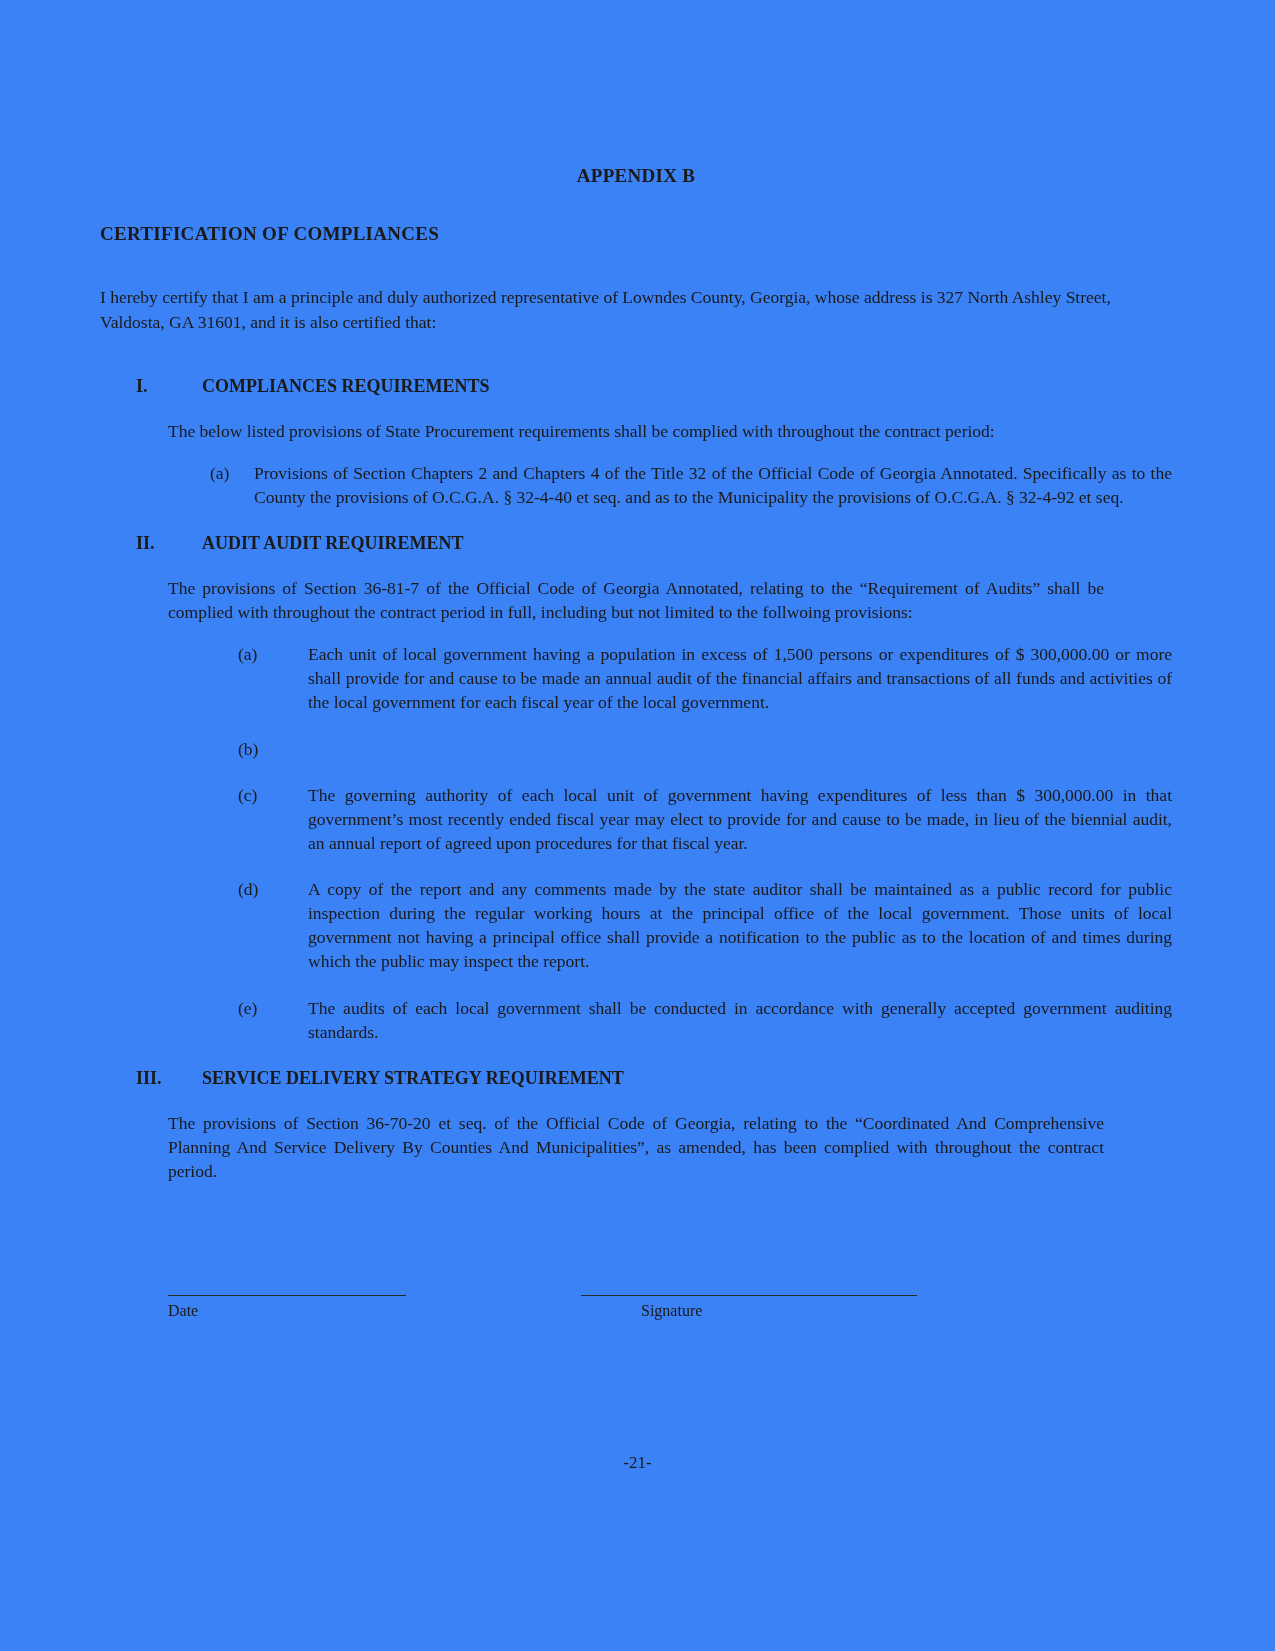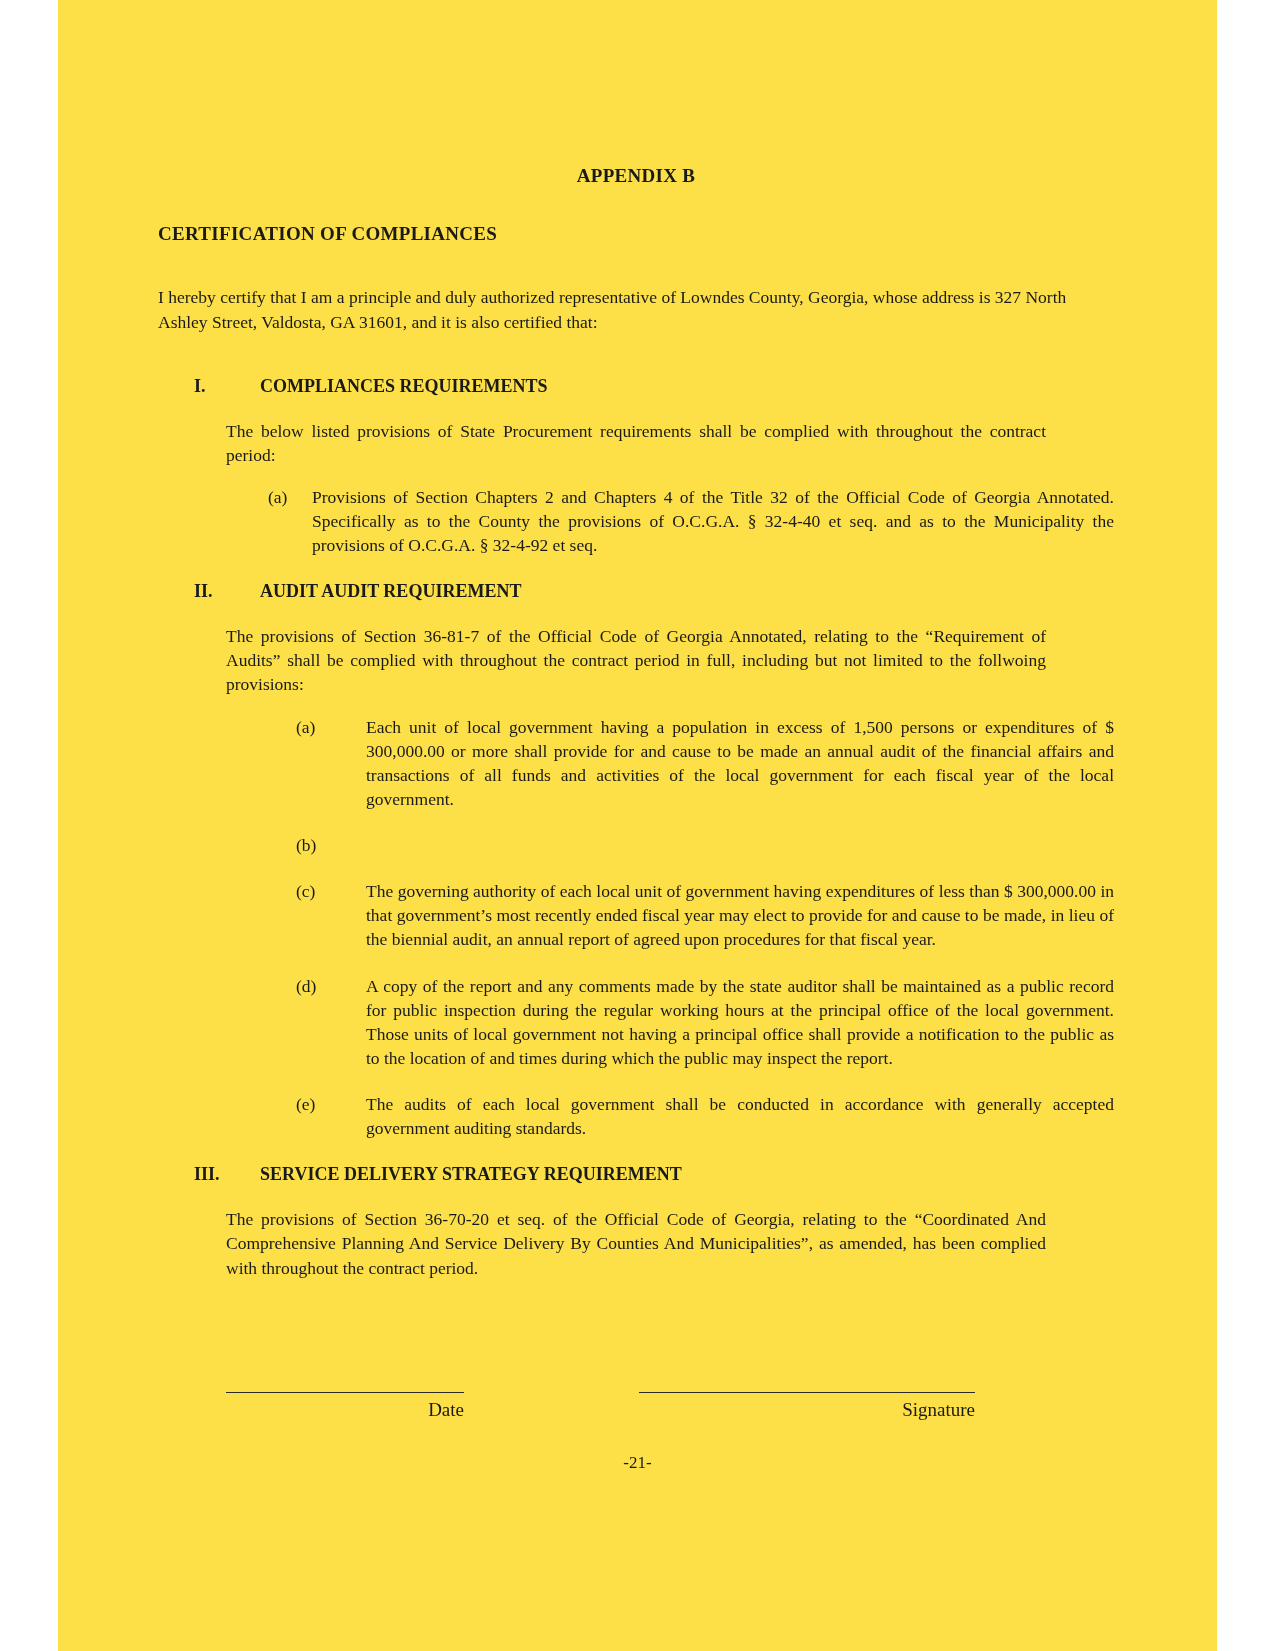--- a/index.html
+++ b/index.html
@@ -2,24 +2,24 @@
 <html><head>
 <meta charset="utf-8">
 <style>
   html, body {
     margin: 0;
     padding: 0;
     background: #ffffff;
   }
   .page {
     position: relative;
-    width: 1159px;
+    width: 1275px;
     height: 1651px;
     margin: 0 auto;
-    background: #fde047;
+    background: #3b82f6;
     color: #1a1a1a;
     font-family: "Liberation Serif", "DejaVu Serif", serif;
     font-size: 17.5px;
     line-height: 1.38;
     box-sizing: border-box;
     padding: 163px 103px 0 100px;
   }
   .doc-title {
     text-align: center;
     font-weight: bold;
@@ -79,24 +79,23 @@
     margin-left: 68px;
   }
   .sig-col-left { width: 238px; margin-right: 175px; }
   .sig-col-right { width: 336px; }
   .sig-line {
     border-top: 1.6px solid #2a2a2a;
     height: 0;
   }
   .sig-label {
     margin-top: 4px;
-    font-size: 19px;
-    text-align: right;
+    font-size: 16px;
   }
-  .sig-label.indent { margin-left: 104px; }
+  .sig-label.indent { margin-left: 60px; }
   .page-number {
     position: absolute;
     left: 0;
     right: 0;
     top: 1451px;
     text-align: center;
     font-size: 17px;
   }
 </style>
 </head>

